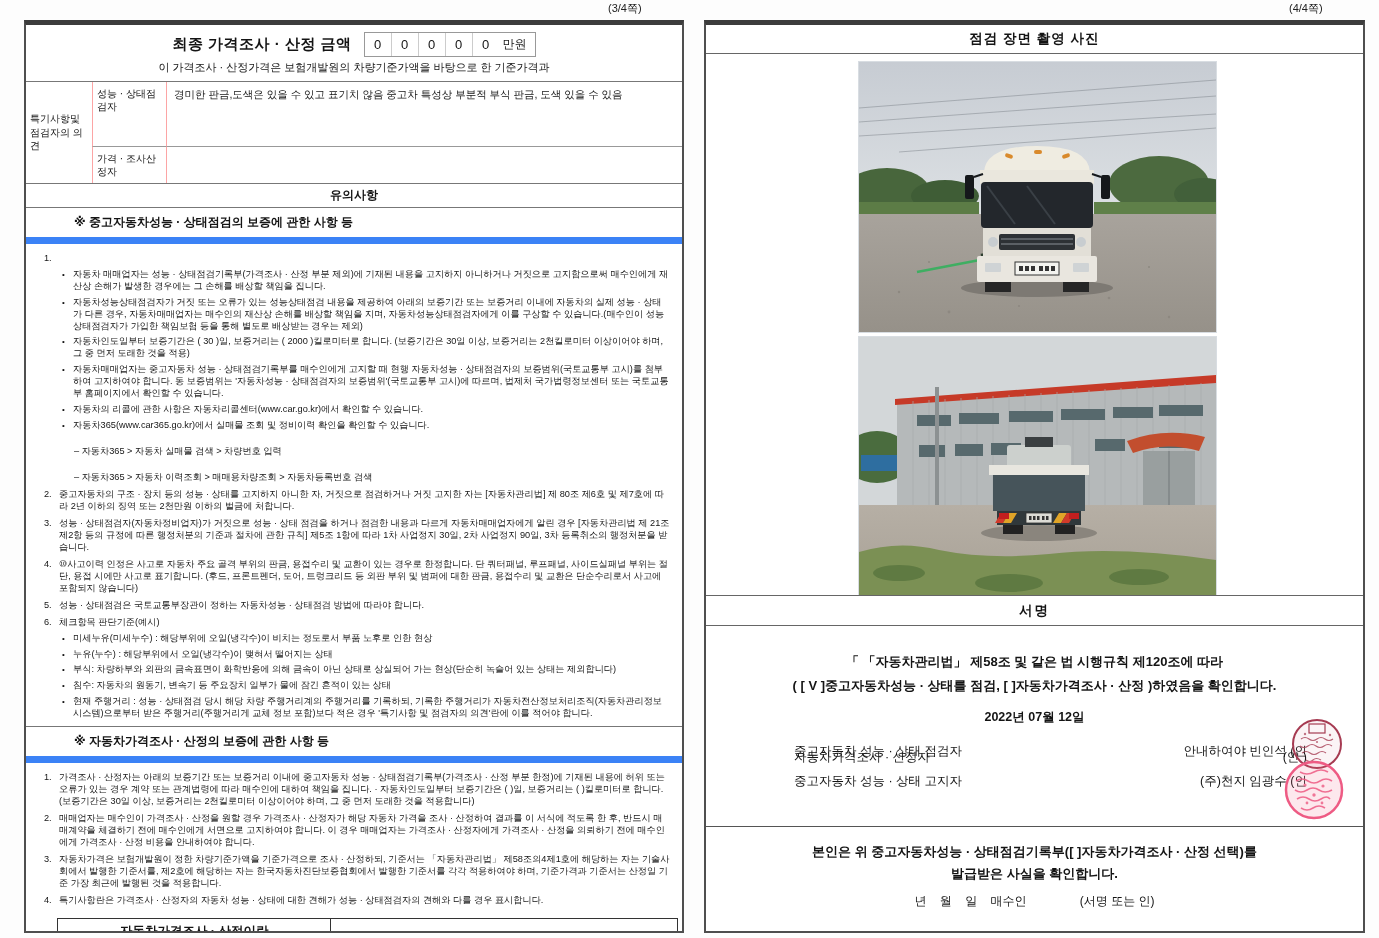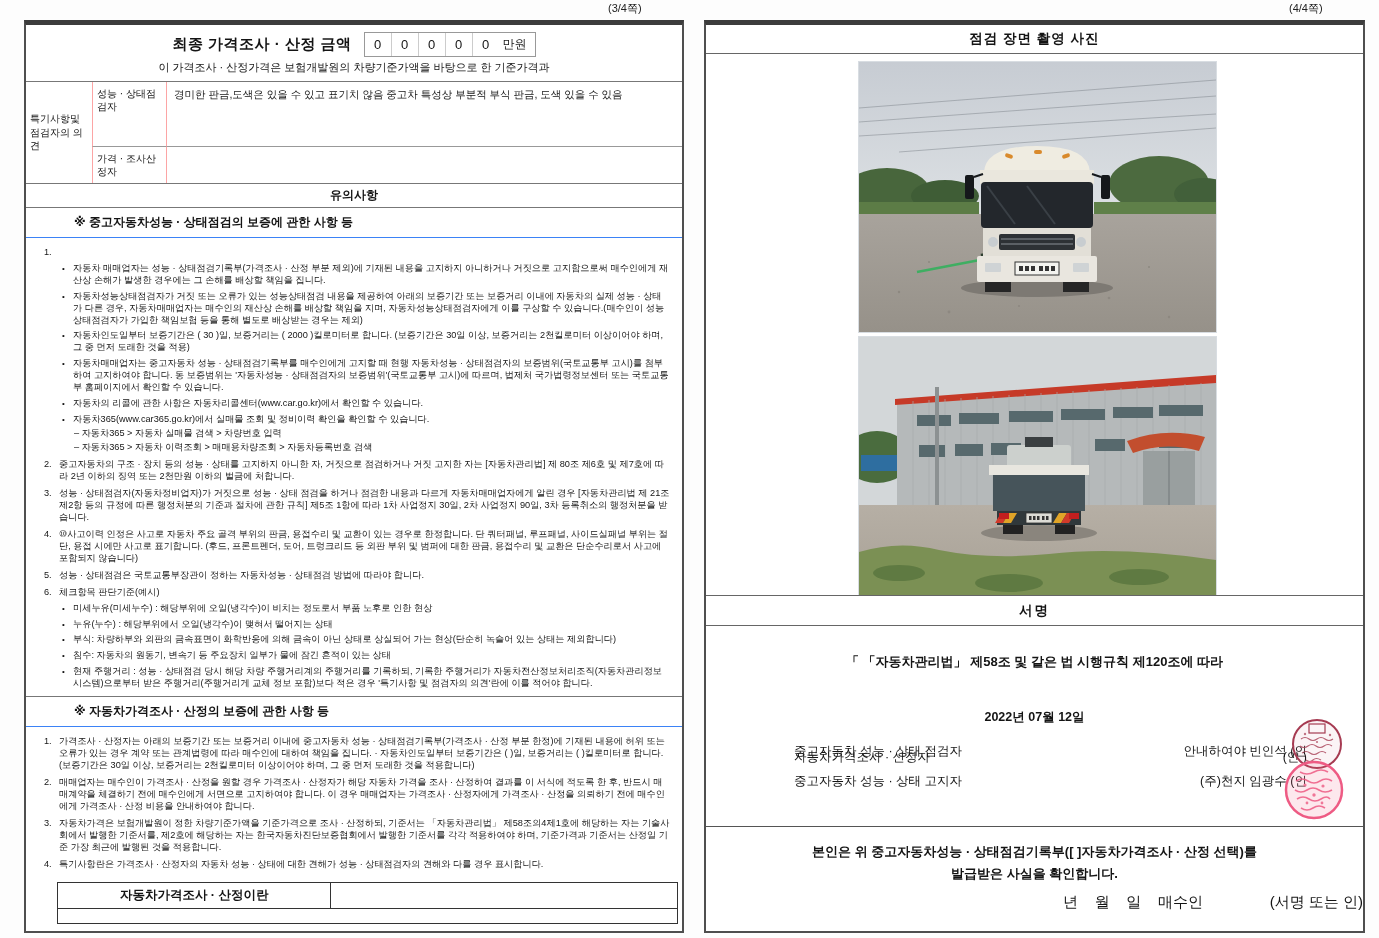--- a/index.html
+++ b/index.html
@@ -28,31 +28,31 @@
   .amt-n1,.amt-n2{text-align:center;font-size:11px;margin-top:4px;line-height:1.25;}
 
   .optbl{display:grid;grid-template-columns:66px 74px 1fr;font-size:10px;border-bottom:1px solid #777;}
   .optbl .c{border-left:1px solid #fca5a5;padding:5px 4px;box-sizing:border-box;}
   .optbl .rh{border-left:none;grid-row:1/3;display:flex;align-items:center;white-space:pre-line;line-height:1.35;}
   .optbl .r1{min-height:64px;} .optbl .r2{min-height:36px;border-top:1px solid #999;}
   .optbl .lab{line-height:1.3;}
   .optbl .txt{font-size:10.5px;line-height:1.5;padding-left:7px;}
 
   .ntit{border-bottom:1px solid #777;text-align:center;font-weight:bold;font-size:12px;padding:3px 0;}
-  .sectit{border-bottom:1px solid #3b82f6;font-weight:bold;font-size:12px;padding:6px 0 6px 48px;}
+  .sectit{border-bottom:7px solid #3b82f6;font-weight:bold;font-size:12px;padding:6px 0 6px 48px;}
   .sectop{border-top:1px solid #777;}
 
   .lst{padding:4px 12px 6px 18px;font-size:9.2px;line-height:1.3;}
   .it{display:flex;margin-top:5px;}
   .it .no{width:15px;flex:none;}
   .it .tx{flex:1;}
   .bu{display:flex;margin:4px 0 0 18px;}
   .bu .dot{width:11px;flex:none;font-size:8px;padding-top:1px;}
   .bu .tx{flex:1;}
-  .dash{margin:2px 0 0 30px;}
+  .dash{margin:14px 0 0 30px;}
 
   .defbox{margin:5px 4px 0 31px;border:1.5px solid #333;}
   .defhead{display:flex;border-bottom:1px solid #333;}
   .defhead .t{width:44%;border-right:1px solid #333;text-align:center;font-weight:bold;font-size:12.5px;padding:4px 0;}
   .defbody{padding:6px 10px 8px 10px;font-size:9.2px;line-height:1.55;}
 
   
   .p4in{position:relative;width:100%;height:100%;}
   .p4title{position:absolute;top:0;left:0;right:0;height:28px;border-bottom:1px solid #666;
            text-align:center;font-weight:bold;font-size:13.5px;line-height:28px;letter-spacing:1px;}
@@ -62,21 +62,21 @@
             text-align:center;font-weight:bold;font-size:13.5px;line-height:29px;letter-spacing:2px;}
   .stmt{position:absolute;top:625px;left:0;right:0;text-align:center;font-weight:bold;font-size:13px;line-height:1.85;}
   .sdate{position:absolute;top:684px;left:0;right:0;text-align:center;font-size:12.5px;font-weight:600;}
   .srow{position:absolute;left:88px;right:56px;display:flex;justify-content:space-between;font-size:12.5px;}
   #sr1{top:700px;margin-top:18px;} #sr2{top:724px;} #sr3{top:748px;}
   .stamp{position:absolute;}
   #stamp1{left:584px;top:692px;} #stamp2{left:577px;top:734px;}
   .sigdiv{position:absolute;left:0;right:0;top:801px;border-top:1.5px solid #555;}
   .conf1{position:absolute;top:818px;left:0;right:0;text-align:center;font-weight:bold;font-size:13px;}
   .conf2{position:absolute;top:840px;left:0;right:0;text-align:center;font-weight:bold;font-size:13px;}
-  .conf3{position:absolute;top:868px;left:0;right:0;text-align:right;font-size:15px;white-space:pre;}
+  .conf3{position:absolute;top:868px;left:0;right:0;text-align:center;font-size:12px;white-space:pre;}
 </style>
 </head>
 <body>
 
 <div class="plabel" id="lbl3">(3/4쪽)</div>
 <div class="plabel" id="lbl4">(4/4쪽)</div>
 
 <div class="page" id="page3">
 
   <div class="amt">
@@ -377,20 +377,21 @@
           </g>
       <rect x="144" y="188" width="20" height="9" fill="#222"></rect>
       <rect x="196" y="188" width="20" height="9" fill="#222"></rect>
     </g>
   </svg>
 
   <div class="signhead">서명</div>
 
   <div class="stmt">
     <div>「 「자동차관리법」 제58조 및 같은 법 시행규칙 제120조에 따라</div>
+    <div>( [ V ]중고자동차성능 · 상태를 점검, [  ]자동차가격조사 · 산정 )하였음을 확인합니다.</div>
   </div>
 
   <div class="sdate">2022년 07월 12일</div>
 
   <div class="srow" id="sr1">
     <span>중고자동차 성능 · 상태 점검자</span>
     <span>안내하여야 빈인석  (인</span>
   </div>
   <div class="srow" id="sr2">
     <span>자동차가격조사  ·  산정자</span>

